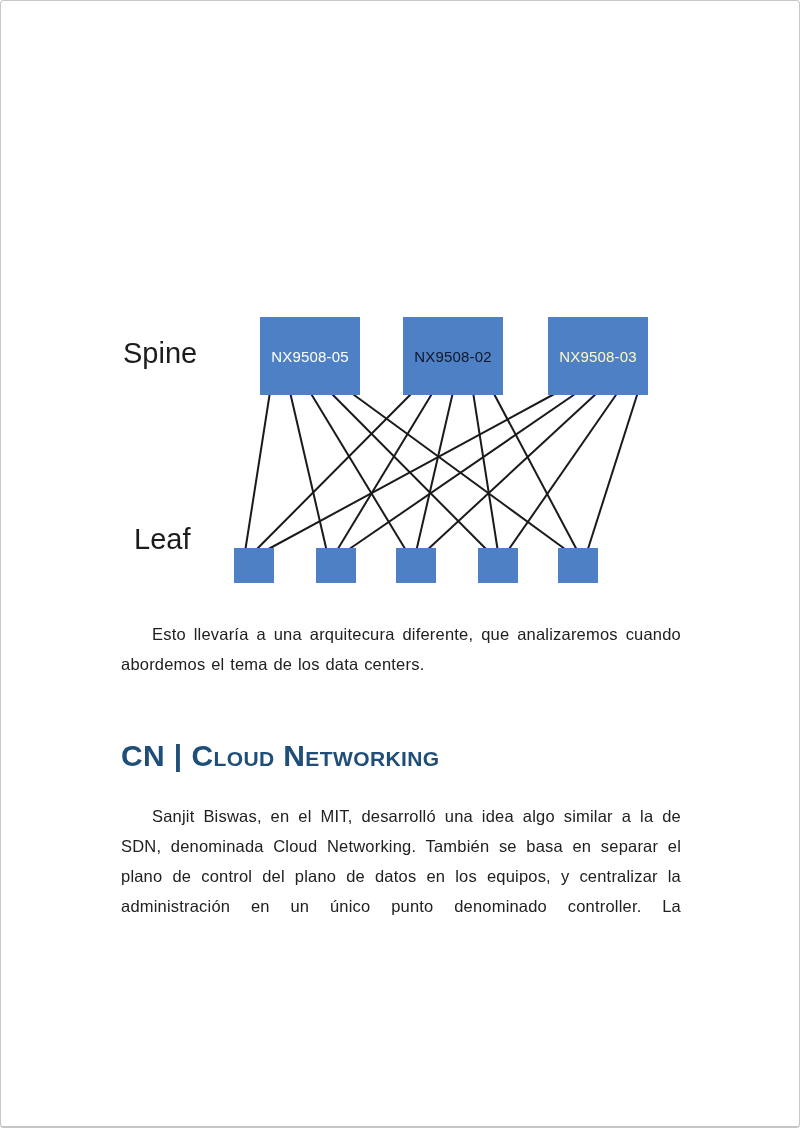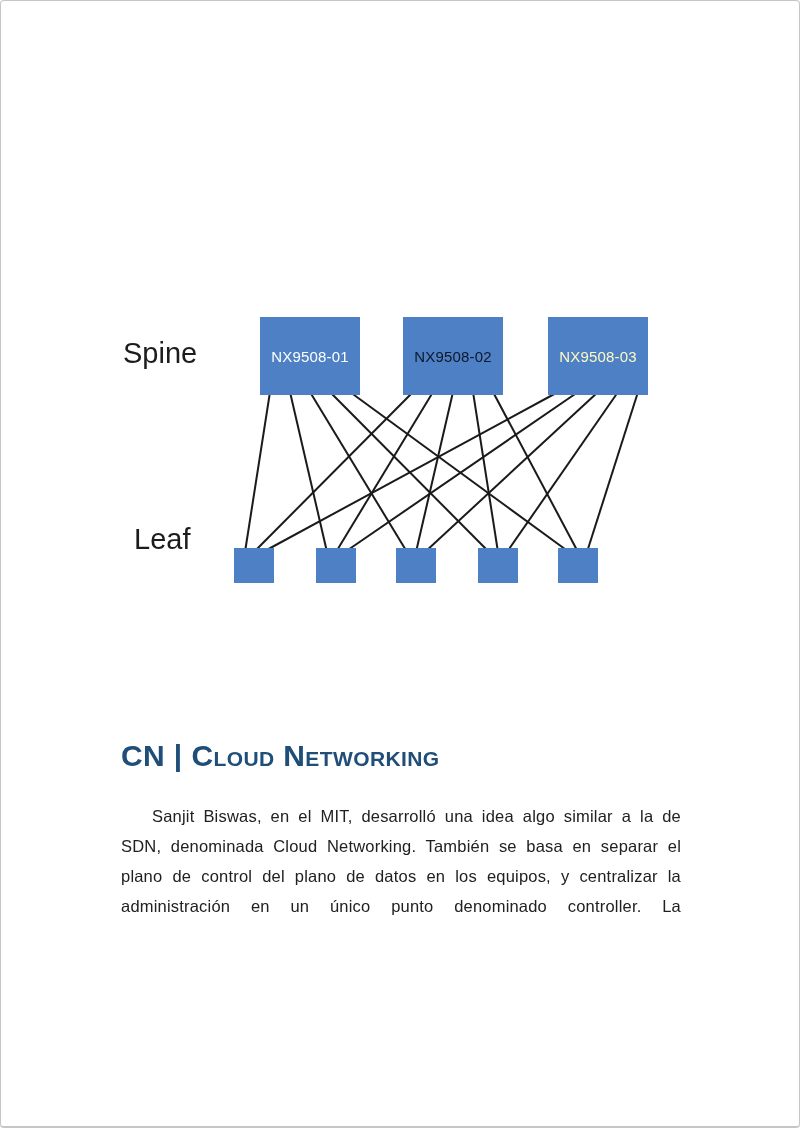--- a/index.html
+++ b/index.html
@@ -79,31 +79,32 @@
         <line x1="492" y1="391" x2="577" y2="551" stroke="#1a1a1a" stroke-width="2"></line>
         <line x1="557" y1="391" x2="262" y2="551" stroke="#1a1a1a" stroke-width="2"></line>
         <line x1="577" y1="391" x2="344" y2="551" stroke="#1a1a1a" stroke-width="2"></line>
         <line x1="597" y1="391" x2="424" y2="551" stroke="#1a1a1a" stroke-width="2"></line>
         <line x1="617" y1="391" x2="506" y2="551" stroke="#1a1a1a" stroke-width="2"></line>
         <line x1="637" y1="391" x2="586" y2="551" stroke="#1a1a1a" stroke-width="2"></line>
       </svg>
     <div id="spine-label" class="dia-label">Spine</div>
     <div id="leaf-label" class="dia-label">Leaf</div>
     <div id="spine-nodes">
-        <div class="spine-node" style="left: 259px; top: 316px; background: rgb(77, 128, 196); color: rgb(255, 255, 255);">NX9508-01</div>
+        <div class="spine-node" style="left: 259px; top: 316px; background: rgb(77, 128, 196); color: rgb(255, 255, 255);">NX9508-05</div>
         <div class="spine-node" style="left: 402px; top: 316px; background: rgb(77, 128, 196); color: #0f172a;">NX9508-02</div>
         <div class="spine-node" style="left: 547px; top: 316px; background: rgb(77, 128, 196); color: #fef9c3;">NX9508-03</div>
       </div>
     <div id="leaf-nodes">
         <div class="leaf-node" style="left: 233px; top: 547px; background: rgb(77, 128, 196);"></div>
         <div class="leaf-node" style="left: 315px; top: 547px; background: rgb(77, 128, 196);"></div>
         <div class="leaf-node" style="left: 395px; top: 547px; background: rgb(77, 128, 196);"></div>
         <div class="leaf-node" style="left: 477px; top: 547px; background: rgb(77, 128, 196);"></div>
         <div class="leaf-node" style="left: 557px; top: 547px; background: rgb(77, 128, 196);"></div>
       </div>
   </div>
 
+  <p id="p2" class="para indent">Esto llevaría a una arquitecura diferente, que analizaremos cuando abordemos el tema de los data centers.</p>
 
   <h2 class="heading">CN | Cloud Networking</h2>
 
   <p id="p3" class="para indent">Sanjit Biswas, en el MIT, desarrolló una idea algo similar a la de SDN, denominada Cloud Networking. También se basa en separar el plano de control del plano de datos en los equipos, y centralizar la administración en un único punto denominado controller. La</p>
 
 </div>
 
 </body></html>

